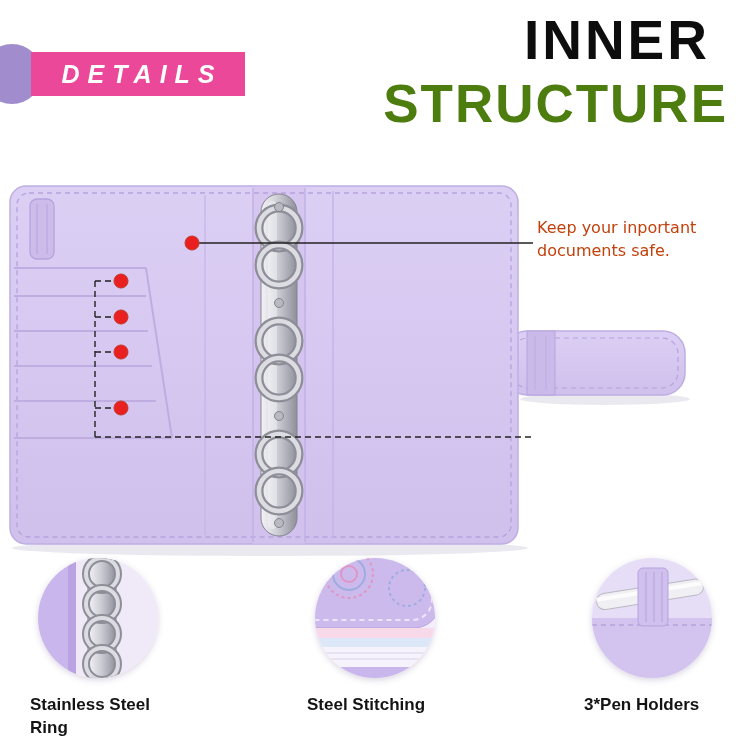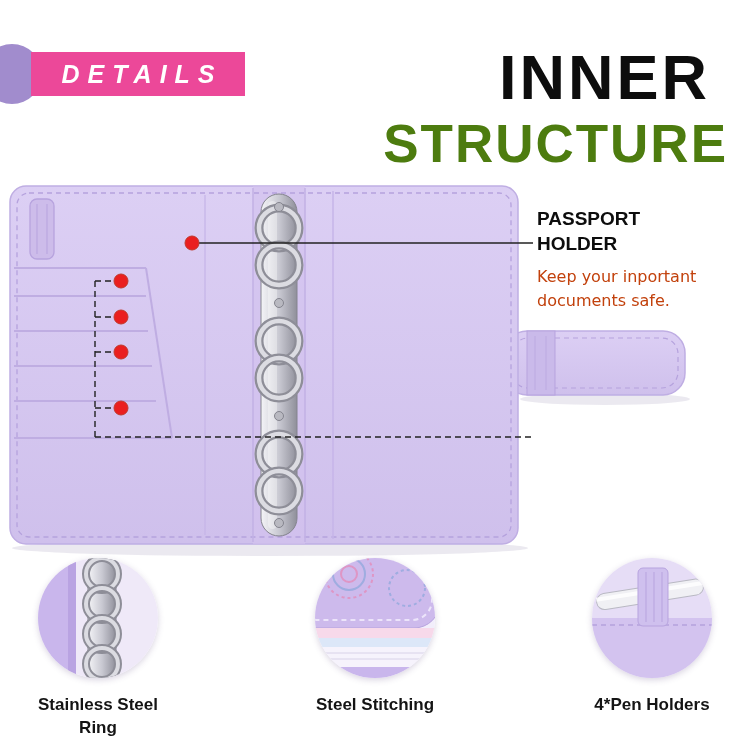--- a/index.html
+++ b/index.html
@@ -6,21 +6,21 @@
   .page{position:relative;width:750px;height:750px;background:#ffffff;overflow:hidden;
         font-family:"Liberation Sans", sans-serif;color:#111;}
 
   
   .badge-circle{position:absolute;left:-18px;top:44px;width:60px;height:60px;border-radius:50%;
                 background:#a18ccd;}
   .badge-bar{position:absolute;left:31px;top:52px;width:214px;height:44px;background:#ec4899;
              display:flex;align-items:center;justify-content:center;font-style:italic;}
   .badge-bar span{color:#ffffff;font-size:25px;font-weight:600;letter-spacing:8px;padding-left:8px;}
   .title-block{position:absolute;right:22px;top:12px;text-align:right;line-height:1.05;}
-  .title-top{font-size:63px;font-weight:900;letter-spacing:3px;color:#0d0d0d;margin-right:18px;margin-top:32px;}
+  .title-top{font-size:55px;font-weight:900;letter-spacing:3px;color:#0d0d0d;margin-right:18px;}
   .title-bottom{font-size:53px;font-weight:800;letter-spacing:2px;color:#4d7c0f;margin-top:6px;}
 
   
   .callout{position:absolute;}
   .callout-label{font-size:19px;font-weight:bold;line-height:1.3;width:140px;color:#0d0d0d;}
   .callout-desc{font-family:"DejaVu Sans", sans-serif;font-size:16px;line-height:1.45;
                 margin-top:9px;width:182px;color:#c2410c;}
   .callout-passport{left:537px;top:207px;}
   .callout-card{left:537px;top:426px;}
 
@@ -28,21 +28,21 @@
   .binder-scene{position:absolute;left:0;top:0;width:750px;height:750px;}
 
   
   .features{position:absolute;top:558px;left:0;width:750px;box-sizing:border-box;
             padding:0 18px;display:flex;justify-content:space-between;}
   .feature{width:160px;display:flex;flex-direction:column;align-items:center;margin:0;}
   .thumb{width:120px;height:120px;border-radius:50%;overflow:hidden;
          box-shadow:0 2px 6px rgba(80,60,120,0.22);}
   .thumb svg{display:block;}
   .feature figcaption{margin-top:16px;font-weight:bold;font-size:17px;line-height:1.35;
-                      width:136px;text-align:center;color:#141414;}
+                      width:136px;text-align:left;color:#141414;}
 </style>
 </head>
 <body>
 
 <div class="page">
 
   <div class="badge-circle"></div>
   <div class="badge-bar">
     <span>DETAILS</span>
   </div>
@@ -136,21 +136,20 @@
       <g stroke="#c0392b" stroke-width="1" fill="#ea1f1f">
         <circle cx="121" cy="281" r="7"></circle>
         <circle cx="121" cy="317" r="7"></circle>
         <circle cx="121" cy="352" r="7"></circle>
         <circle cx="121" cy="408" r="7"></circle>
       </g>
     </g>
   </svg>
 
   <div class="callout callout-passport">
-    <div class="callout-label">PASSPORT HOLDER</div>
     <div class="callout-desc">Keep your inportant documents safe.</div>
   </div>
 
   <div class="features">
 
     <figure class="feature">
       <div class="thumb">
         <svg width="120" height="120" viewBox="0 0 120 120">
           <defs>
             <linearGradient id="t1s" x1="0" y1="0" x2="1" y2="0">
@@ -210,18 +209,18 @@
           <g transform="rotate(-9 60 36)">
             <rect x="4" y="28" width="108" height="16" rx="8" fill="#f0f0f4" stroke="#b9b9c3"></rect>
             <rect x="4" y="31" width="108" height="4" fill="#ffffff" opacity="0.8"></rect>
           </g>
           <rect x="46" y="10" width="30" height="58" rx="5" fill="#cfc0ee" stroke="#b7a3de"></rect>
           <line x1="54" y1="14" x2="54" y2="64" stroke="#b7a3de"></line>
           <line x1="62" y1="14" x2="62" y2="64" stroke="#b7a3de"></line>
           <line x1="70" y1="14" x2="70" y2="64" stroke="#b7a3de"></line>
         </svg>
       </div>
-      <figcaption>4*Pen Holders</figcaption>
+      <figcaption>3*Pen Holders</figcaption>
     </figure>
 
 
   </div>
 </div>
 
 </body></html>

